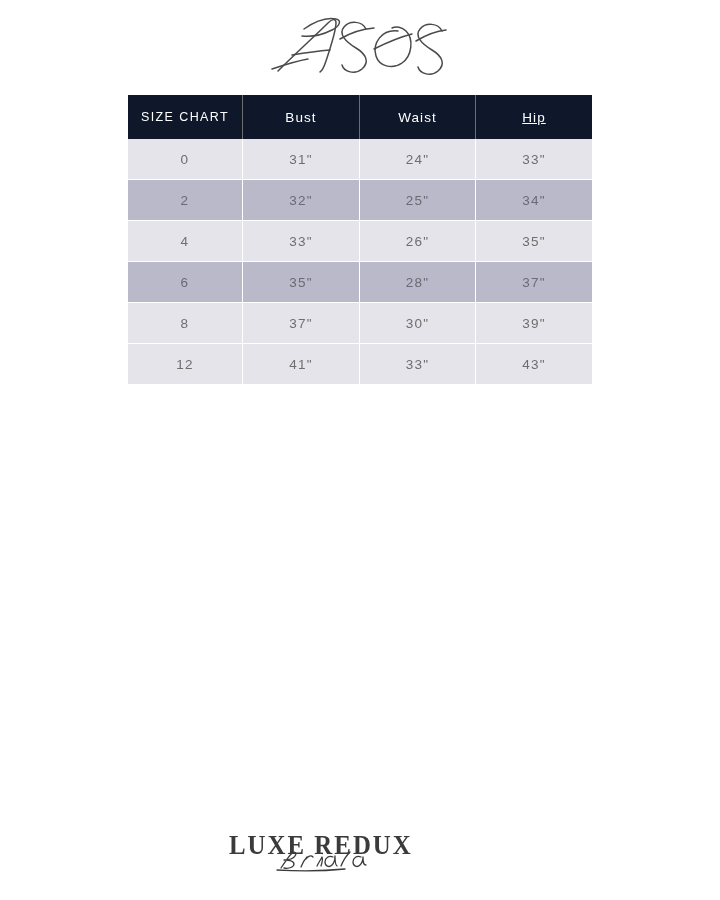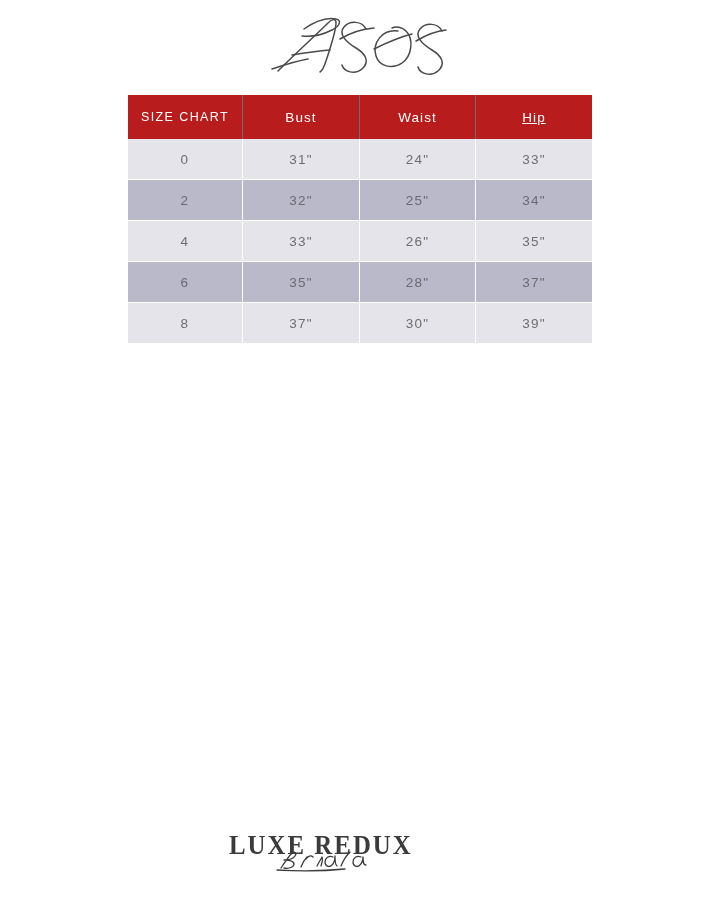--- a/index.html
+++ b/index.html
@@ -46,21 +46,21 @@
     border-right: 1px solid #ffffff;
     border-bottom: 1px solid #ffffff;
   }
   .size-chart th:last-child,
   .size-chart td:last-child {
     border-right: none;
   }
 
   
   .size-chart thead th {
-    background: #b91c1c;
+    background: #0f172a;
     color: #ffffff;
     height: 42px;
     font-size: 13.5px;
     letter-spacing: 1.1px;
     border-bottom: none;
     border-right: 1px solid #6d6d6d;
   }
   .size-chart thead th:last-child { border-right: none; text-decoration: underline; }
   .size-chart thead th.col-size {
     font-size: 12.5px;
@@ -176,20 +176,26 @@
       <td>6</td>
       <td>35"</td>
       <td>28"</td>
       <td>37"</td>
     </tr>
     <tr class="row-light">
       <td>8</td>
       <td>37"</td>
       <td>30"</td>
       <td>39"</td>
+    </tr>
+    <tr class="row-light">
+      <td>12</td>
+      <td>41"</td>
+      <td>33"</td>
+      <td>43"</td>
     </tr>
   </tbody>
 </table>
 
 <div class="footer-logo">
   <div class="footer-wordmark">LUXE REDUX</div>
   <div class="footer-script">
     <svg width="92" height="22" viewBox="0 0 92 22" fill="none" stroke="#3b3b3b" stroke-width="1.3" stroke-linecap="round" stroke-linejoin="round">
       <path d="M6 18 C10 12 14 6 17 3 C20 1 22 3 20 6 C18 9 13 10 9 10 C14 10 19 11 19 14 C19 17 14 19 9 18"></path>
       <path d="M26 17 C28 12 30 9 32 7 M31 9 C33 6 36 5 38 7"></path>

